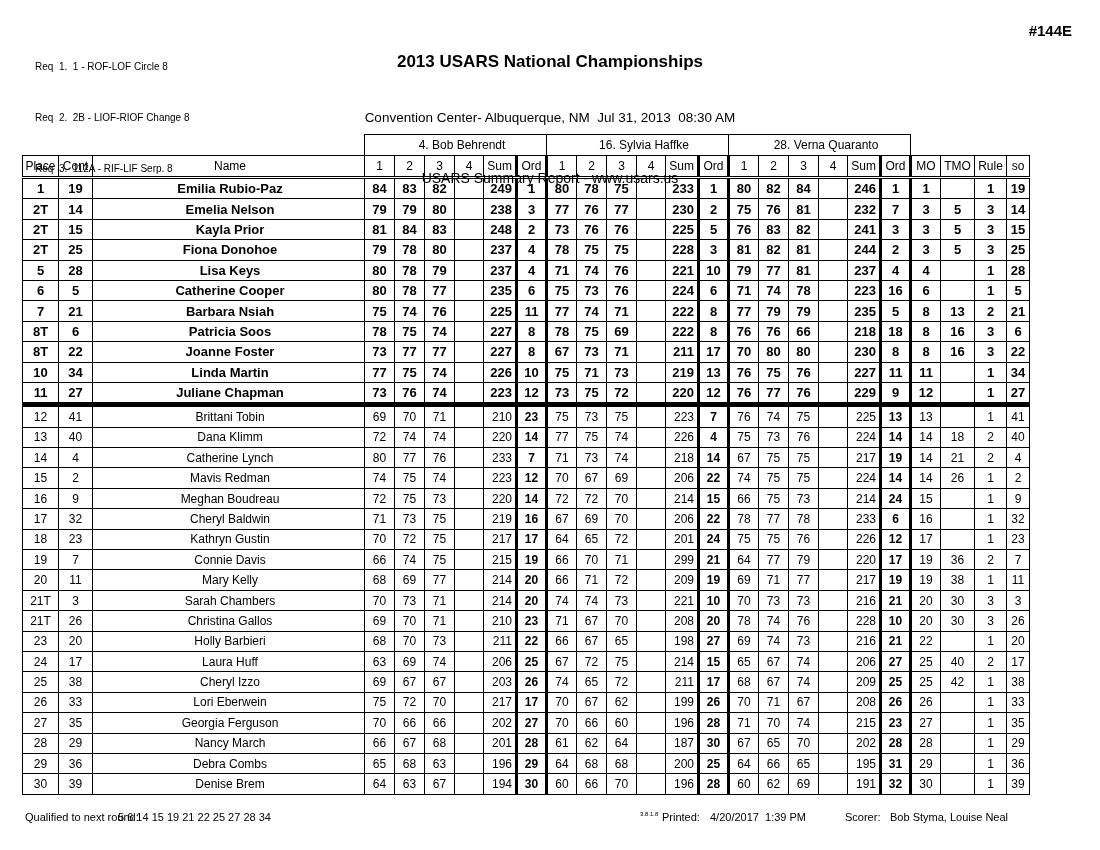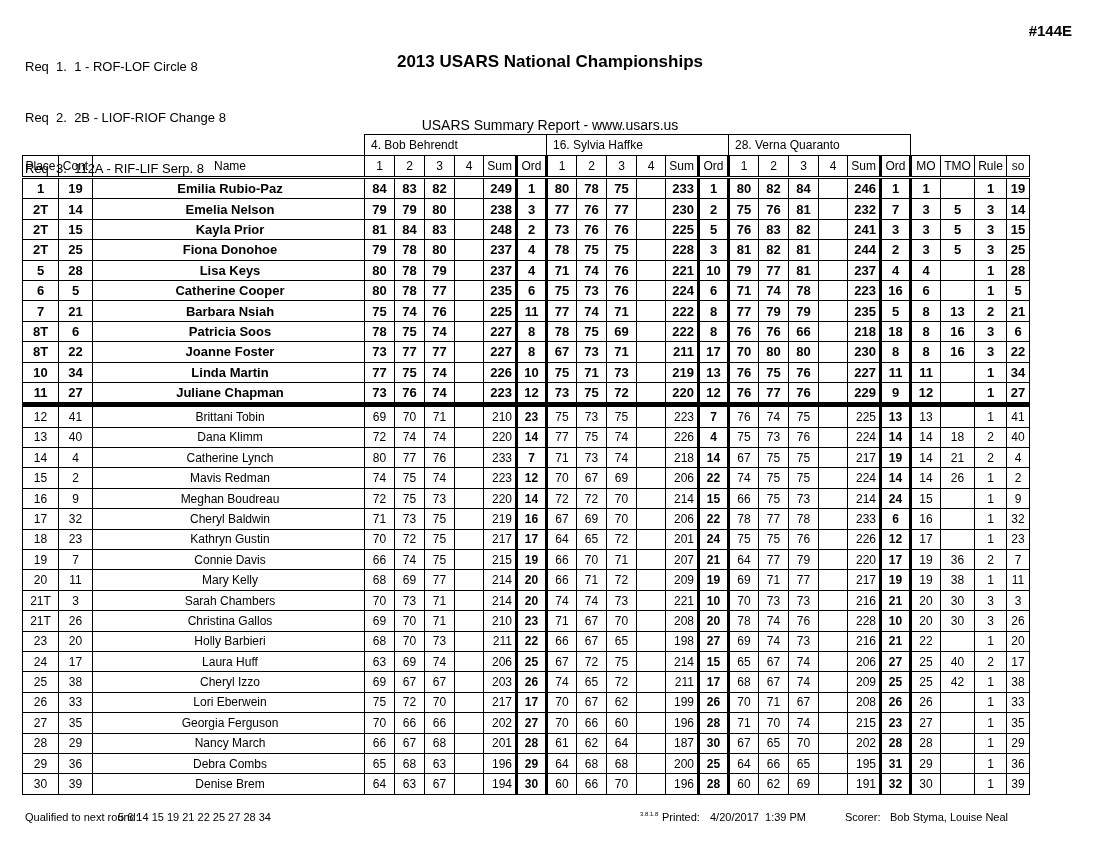--- a/index.html
+++ b/index.html
@@ -1,37 +1,37 @@
 <!DOCTYPE html>
 <html><head>
 <meta charset="utf-8">
 <style>
   html,body { margin:0; padding:0; }
   body {
     width:1100px; height:850px; background:#ffffff; color:#000;
     font-family:"Liberation Sans", sans-serif; position:relative; overflow:hidden;
   }
   
-  .reqs { position:absolute; left:25px; top:24px; font-size:13px; line-height:17px; white-space:pre; }
+  .reqs { position:absolute; left:35px; top:24px; font-size:10px; line-height:17px; white-space:pre; }
   .titles { position:absolute; left:0; top:16px; width:1100px; text-align:center; white-space:pre; }
   .t1 { font-size:17px; font-weight:bold; }
   .t2 { font-size:13.5px; margin-top:2px; }
   .t3 { font-size:17px; font-weight:bold; margin-top:3px; }
   .t4 { font-size:14px; margin-top:9px; }
   .evtnum { position:absolute; right:28px; top:22px; font-size:15px; font-weight:bold; }
 
   
   .tablewrap { position:absolute; left:22px; top:134px; }
   table { border-collapse:collapse; table-layout:fixed; }
   th, td {
     border:1px solid #000; height:19.4px; padding:0 2px;
     font-size:12px; font-weight:normal; white-space:nowrap; overflow:hidden; line-height:1;
   }
   thead th { text-align:center; height:20px; }
-  .judge-th { text-align:left; padding-left:6px; }
+  .judge-th { text-align:center; padding-left:15px; }
   .nob { border:none; }
   .colhdr th { border-bottom:3px double #000; }
   .c-name { text-align:center; padding-left:5px; }
   .c-place, .c-cont, .c-score, .c-tail { text-align:center; }
   .c-sum { text-align:right; padding-right:3px; }
   .colhdr .c-sum { }
   .c-ord { border-left:3px solid #000; border-right:3px solid #000; text-align:center; }
   tbody .c-ord { font-weight:bold; }
   tr.qual td { font-weight:bold; font-size:13px; }
   tr.cut td { border-bottom:5px solid #000; }
@@ -51,20 +51,21 @@
 <body>
 
 <div class="reqs">
   <div>Req  1.  1 - ROF-LOF Circle 8</div>
   <div>Req  2.  2B - LIOF-RIOF Change 8</div>
   <div>Req  3.  112A - RIF-LIF Serp. 8</div>
 </div>
 
 <div class="titles">
   <div class="t1">2013 USARS National Championships</div>
+  <div class="t2">Convention Center- Albuquerque, NM  Jul 31, 2013  08:30 AM</div>
   <div class="t4">USARS Summary Report - www.usars.us</div>
 </div>
 
 <div class="evtnum">#144E</div>
 
 <div class="tablewrap">
   <table>
     <colgroup>
       <col style="width:36px">
         <col style="width:34px">
@@ -622,21 +623,21 @@
           <td class="c-score">66</td>
           <td class="c-score">74</td>
           <td class="c-score">75</td>
           <td class="c-score"></td>
           <td class="c-sum">215</td>
           <td class="c-ord">19</td>
           <td class="c-score">66</td>
           <td class="c-score">70</td>
           <td class="c-score">71</td>
           <td class="c-score"></td>
-          <td class="c-sum">207</td>
+          <td class="c-sum">299</td>
           <td class="c-ord">21</td>
           <td class="c-score">64</td>
           <td class="c-score">77</td>
           <td class="c-score">79</td>
           <td class="c-score"></td>
           <td class="c-sum">220</td>
           <td class="c-ord">17</td>
           <td class="c-tail">19</td>
           <td class="c-tail">36</td>
           <td class="c-tail">2</td>

